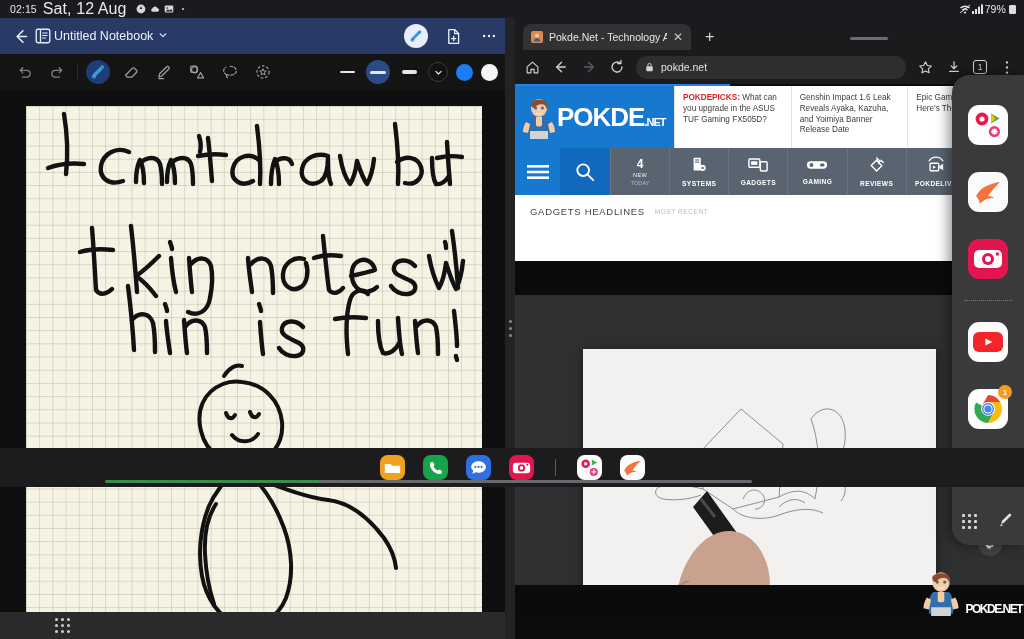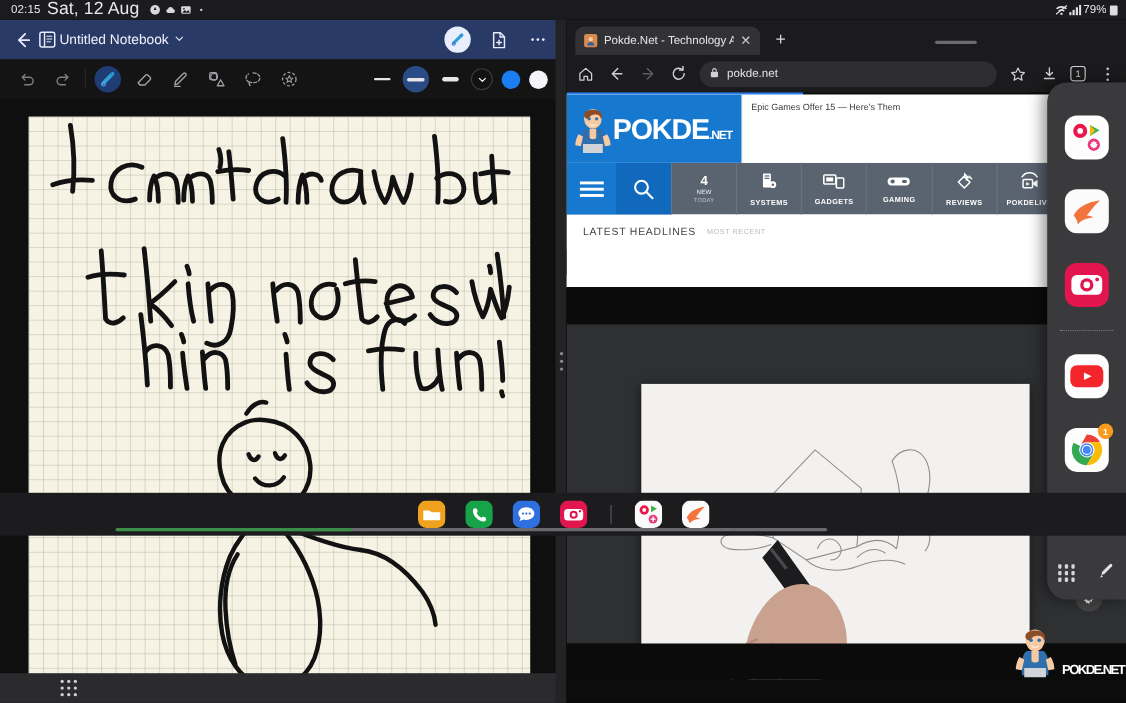--- a/index.html
+++ b/index.html
@@ -599,20 +599,26 @@
               <path d="M10 20h14c3 2 4 7 4 12v8H6v-8c0-5 1-10 4-12Z" fill="#2f6fae"></path>
               <path d="M14 20h6v8c0 2-6 2-6 0Z" fill="#f6cba4"></path>
               <path d="M4 25c-2 3-3 7-3 10l5 1 2-9Z" fill="#f6cba4"></path>
               <path d="M30 25c2 3 3 7 3 10l-5 1-2-9Z" fill="#f6cba4"></path>
               <path d="M8 34h18v8H8Z" fill="#d1d3d6"></path>
             </svg>
           </span>
           <span class="pokde-word"><span>POKDE</span><small>.NET</small></span>
         </div>
         <div class="headlines">
+          <div class="hl">
+            <b>POKDEPICKS:</b><span> What can you upgrade in the ASUS TUF Gaming FX505D?</span>
+          </div>
+          <div class="hl">
+            <span>Genshin Impact 1.6 Leak Reveals Ayaka, Kazuha, and Yoimiya Banner Release Date</span>
+          </div>
           <div class="hl">
             <span>Epic Games Offer 15 — Here's Them</span>
           </div>
         </div>
       </div>
 
       <div class="nav">
         <div class="burger">
           <svg width="22" height="16" viewBox="0 0 22 16">
               <rect y="1" width="22" height="2.6" fill="#fff"></rect>
@@ -704,21 +710,21 @@
                   <rect x="18.2" y="12.8" width="1.6" height="1.8"></rect>
                 </g>
                 <circle cx="11" cy="9" r="2.6" fill="#fff"></circle>
               </svg>
           </span>
           <span class="lbl">VIDEOS</span>
         </div>
       </div>
 
       <div class="latest">
-        <span class="t1">LATEST HEADLINES</span>
+        <span class="t1">GADGETS HEADLINES</span>
         <span class="t2">MOST RECENT</span>
       </div>
 
     </div>
     <div class="site-tail"></div>
 
     <div class="video">
       <div class="vid-top"></div>
       <div class="vid-bezel">
         <div class="paper">

